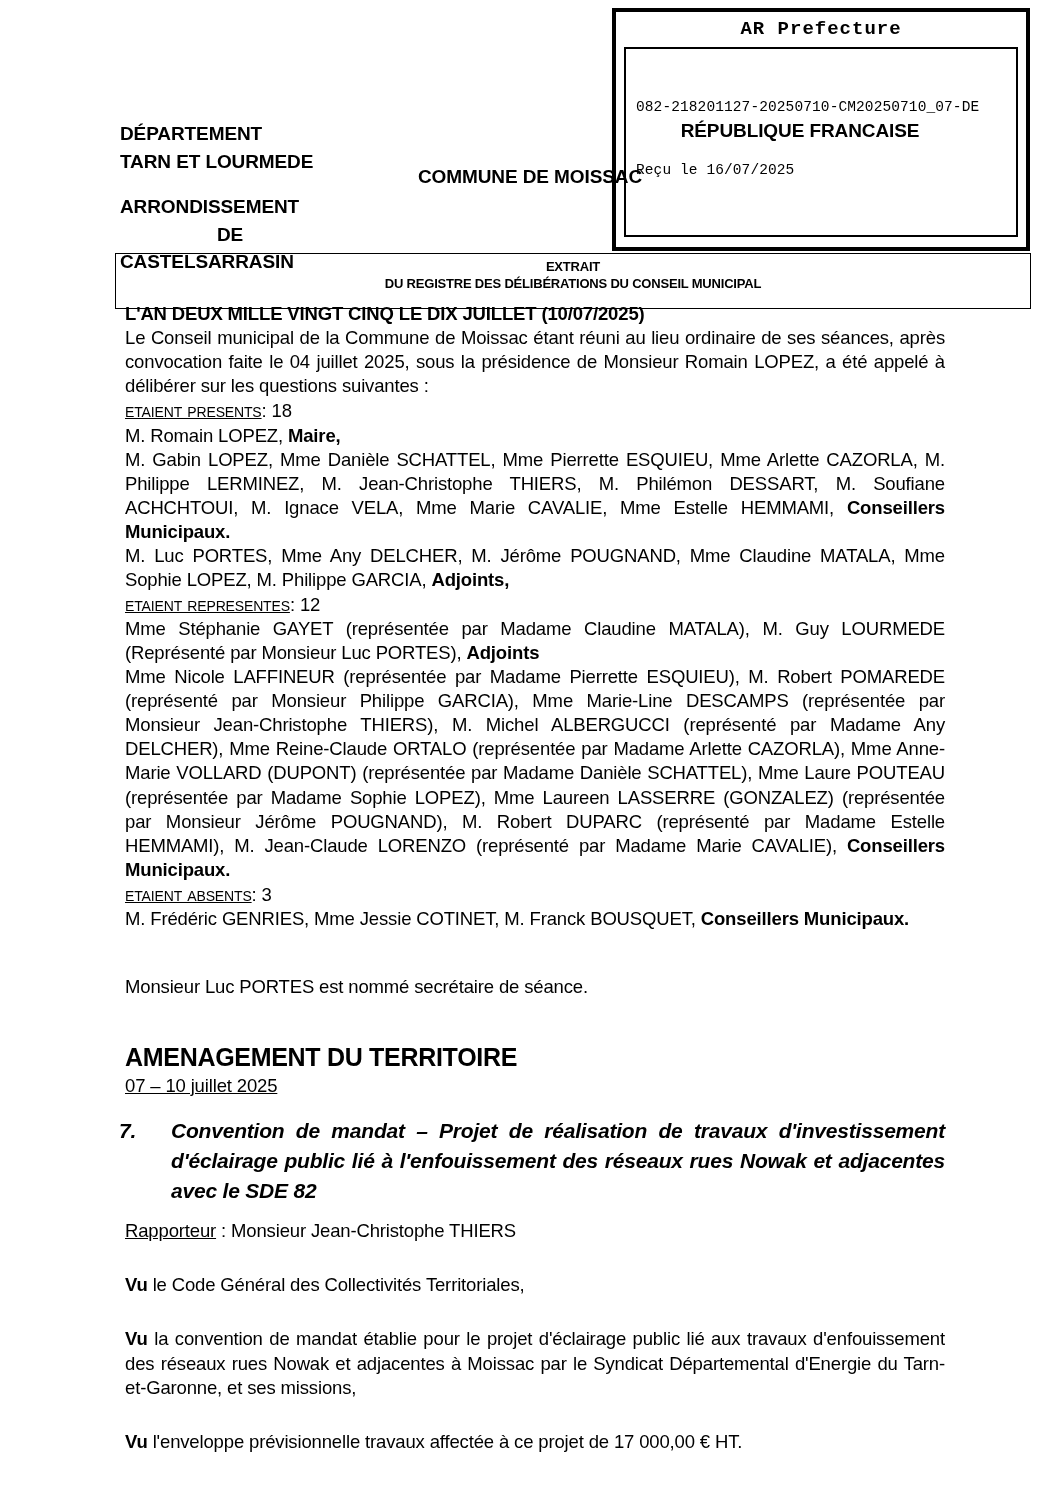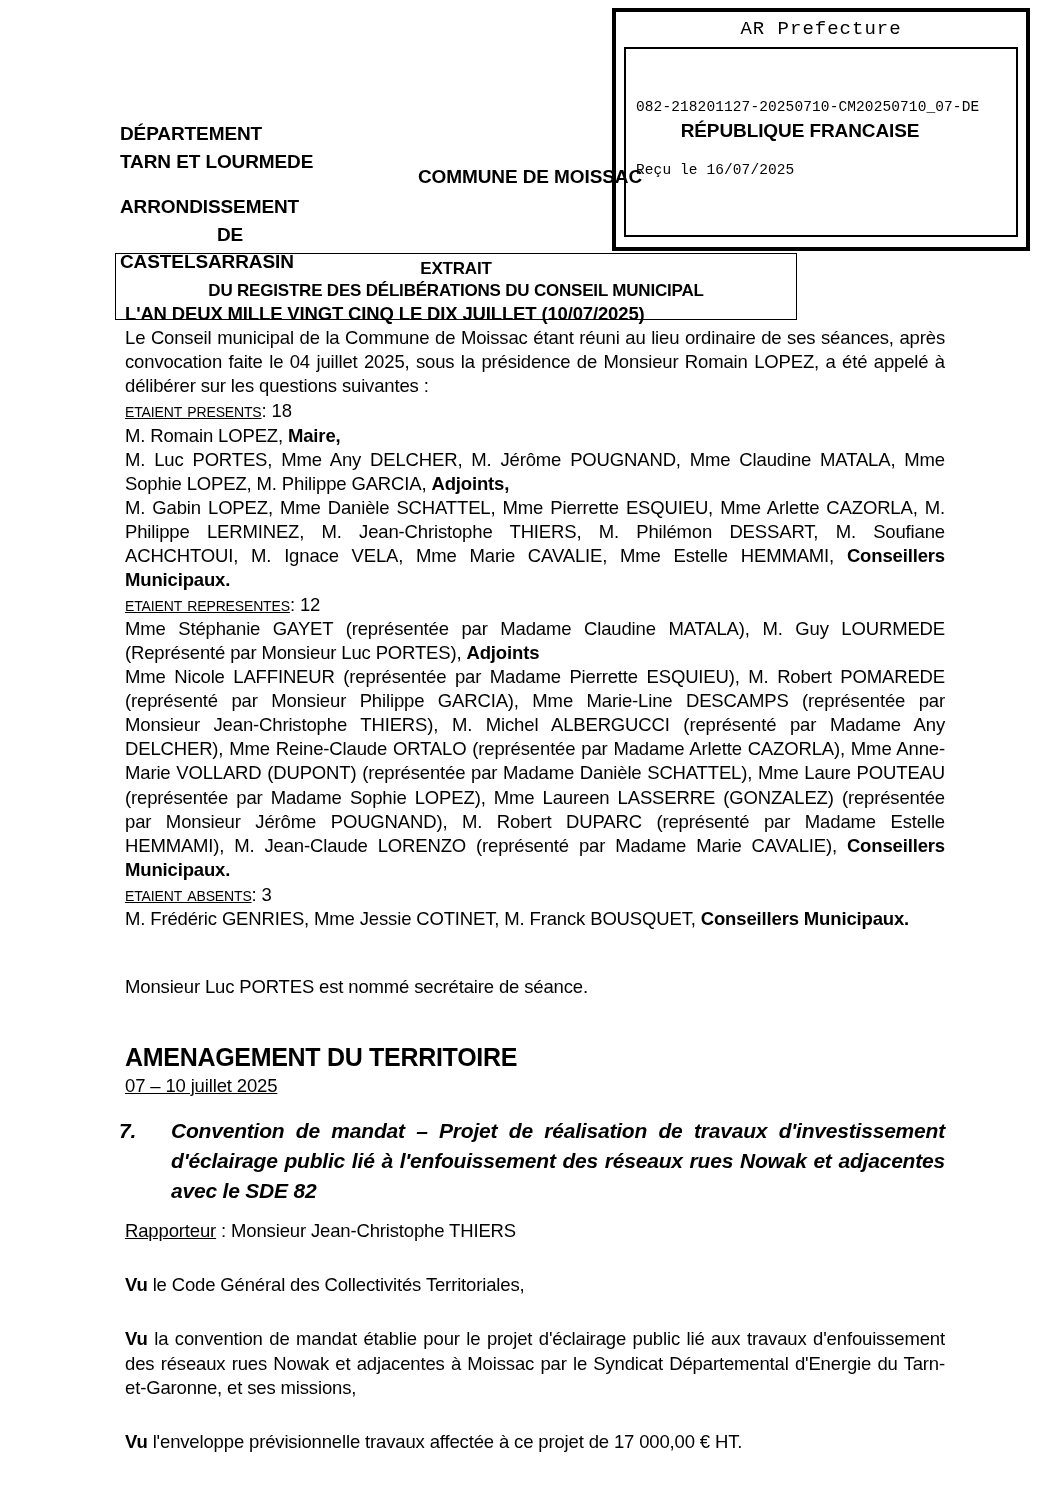--- a/index.html
+++ b/index.html
@@ -23,21 +23,21 @@
     top: 8px;
     width: 418px;
     box-sizing: border-box;
     border: 4px solid #000;
     background: #fff;
     padding: 6px 8px 10px 8px;
   }
   .ar-stamp-title {
     text-align: center;
     font-family: "Liberation Mono", monospace;
-    font-weight: normal;
+    font-weight: bold;
     font-size: 19px;
     letter-spacing: 1px;
     line-height: 1.25;
     padding-bottom: 5px;
   }
   .ar-stamp-inner {
     border: 2px solid #000;
     padding: 6px 8px 12px 10px;
     font-family: "Liberation Mono", monospace;
     font-size: 14.5px;
@@ -80,26 +80,26 @@
     font-size: 19px;
     font-weight: bold;
     letter-spacing: -0.1px;
   }
 
   
   .extrait-box {
     position: absolute;
     left: 115px;
     top: 253px;
-    width: 682px;
+    width: 916px;
     box-sizing: border-box;
     border: 1.5px solid #000;
     padding: 4px 6px 16px 6px;
     text-align: center;
-    font-size: 17px;
+    font-size: 13px;
     font-weight: bold;
     line-height: 1.32;
     letter-spacing: -0.2px;
   }
 
   
   .doc-body {
     position: absolute;
     left: 125px;
     top: 302px;
@@ -199,24 +199,24 @@
   <p class="b">L'AN DEUX MILLE VINGT CINQ LE DIX JUILLET (10/07/2025)</p>
   <p>Le Conseil municipal de la Commune de Moissac étant réuni au lieu ordinaire de ses séances, après convocation faite le 04 juillet 2025, sous la présidence de Monsieur Romain LOPEZ, a été appelé à délibérer sur les questions suivantes :</p>
 
   <p>
     <span class="smallcaps-underline">Etaient Presents</span><span>: 18</span>
   </p>
   <p>
     <span>M. Romain LOPEZ, </span><span class="b">Maire,</span>
   </p>
   <p>
+    <span>M. Gabin LOPEZ, Mme Danièle SCHATTEL, Mme Pierrette ESQUIEU, Mme Arlette CAZORLA, M. Philippe LERMINEZ, M. Jean-Christophe THIERS, M. Philémon DESSART, M. Soufiane ACHCHTOUI, M. Ignace VELA, Mme Marie CAVALIE, Mme Estelle HEMMAMI, </span><span class="b">Conseillers Municipaux.</span>
+  </p>
+  <p>
     <span>M. Luc PORTES, Mme Any DELCHER, M. Jérôme POUGNAND, Mme Claudine MATALA, Mme Sophie LOPEZ, M. Philippe GARCIA, </span><span class="b">Adjoints,</span>
-  </p>
-  <p>
-    <span>M. Gabin LOPEZ, Mme Danièle SCHATTEL, Mme Pierrette ESQUIEU, Mme Arlette CAZORLA, M. Philippe LERMINEZ, M. Jean-Christophe THIERS, M. Philémon DESSART, M. Soufiane ACHCHTOUI, M. Ignace VELA, Mme Marie CAVALIE, Mme Estelle HEMMAMI, </span><span class="b">Conseillers Municipaux.</span>
   </p>
 
   <p>
     <span class="smallcaps-underline">Etaient representes</span><span>: 12</span>
   </p>
   <p>
     <span>Mme Stéphanie GAYET (représentée par Madame Claudine MATALA), M. Guy LOURMEDE (Représenté par Monsieur Luc PORTES), </span><span class="b">Adjoints</span>
   </p>
   <p>
     <span>Mme Nicole LAFFINEUR (représentée par Madame Pierrette ESQUIEU), M. Robert POMAREDE (représenté par Monsieur Philippe GARCIA), Mme Marie-Line DESCAMPS (représentée par Monsieur Jean-Christophe THIERS), M. Michel ALBERGUCCI (représenté par Madame Any DELCHER), Mme Reine-Claude ORTALO (représentée par Madame Arlette CAZORLA), Mme Anne-Marie VOLLARD (DUPONT) (représentée par Madame Danièle SCHATTEL), Mme Laure POUTEAU (représentée par Madame Sophie LOPEZ),  Mme Laureen LASSERRE (GONZALEZ) (représentée par Monsieur Jérôme POUGNAND), M. Robert DUPARC (représenté par Madame Estelle HEMMAMI), M. Jean-Claude LORENZO (représenté par Madame Marie CAVALIE), </span><span class="b">Conseillers Municipaux.</span>

